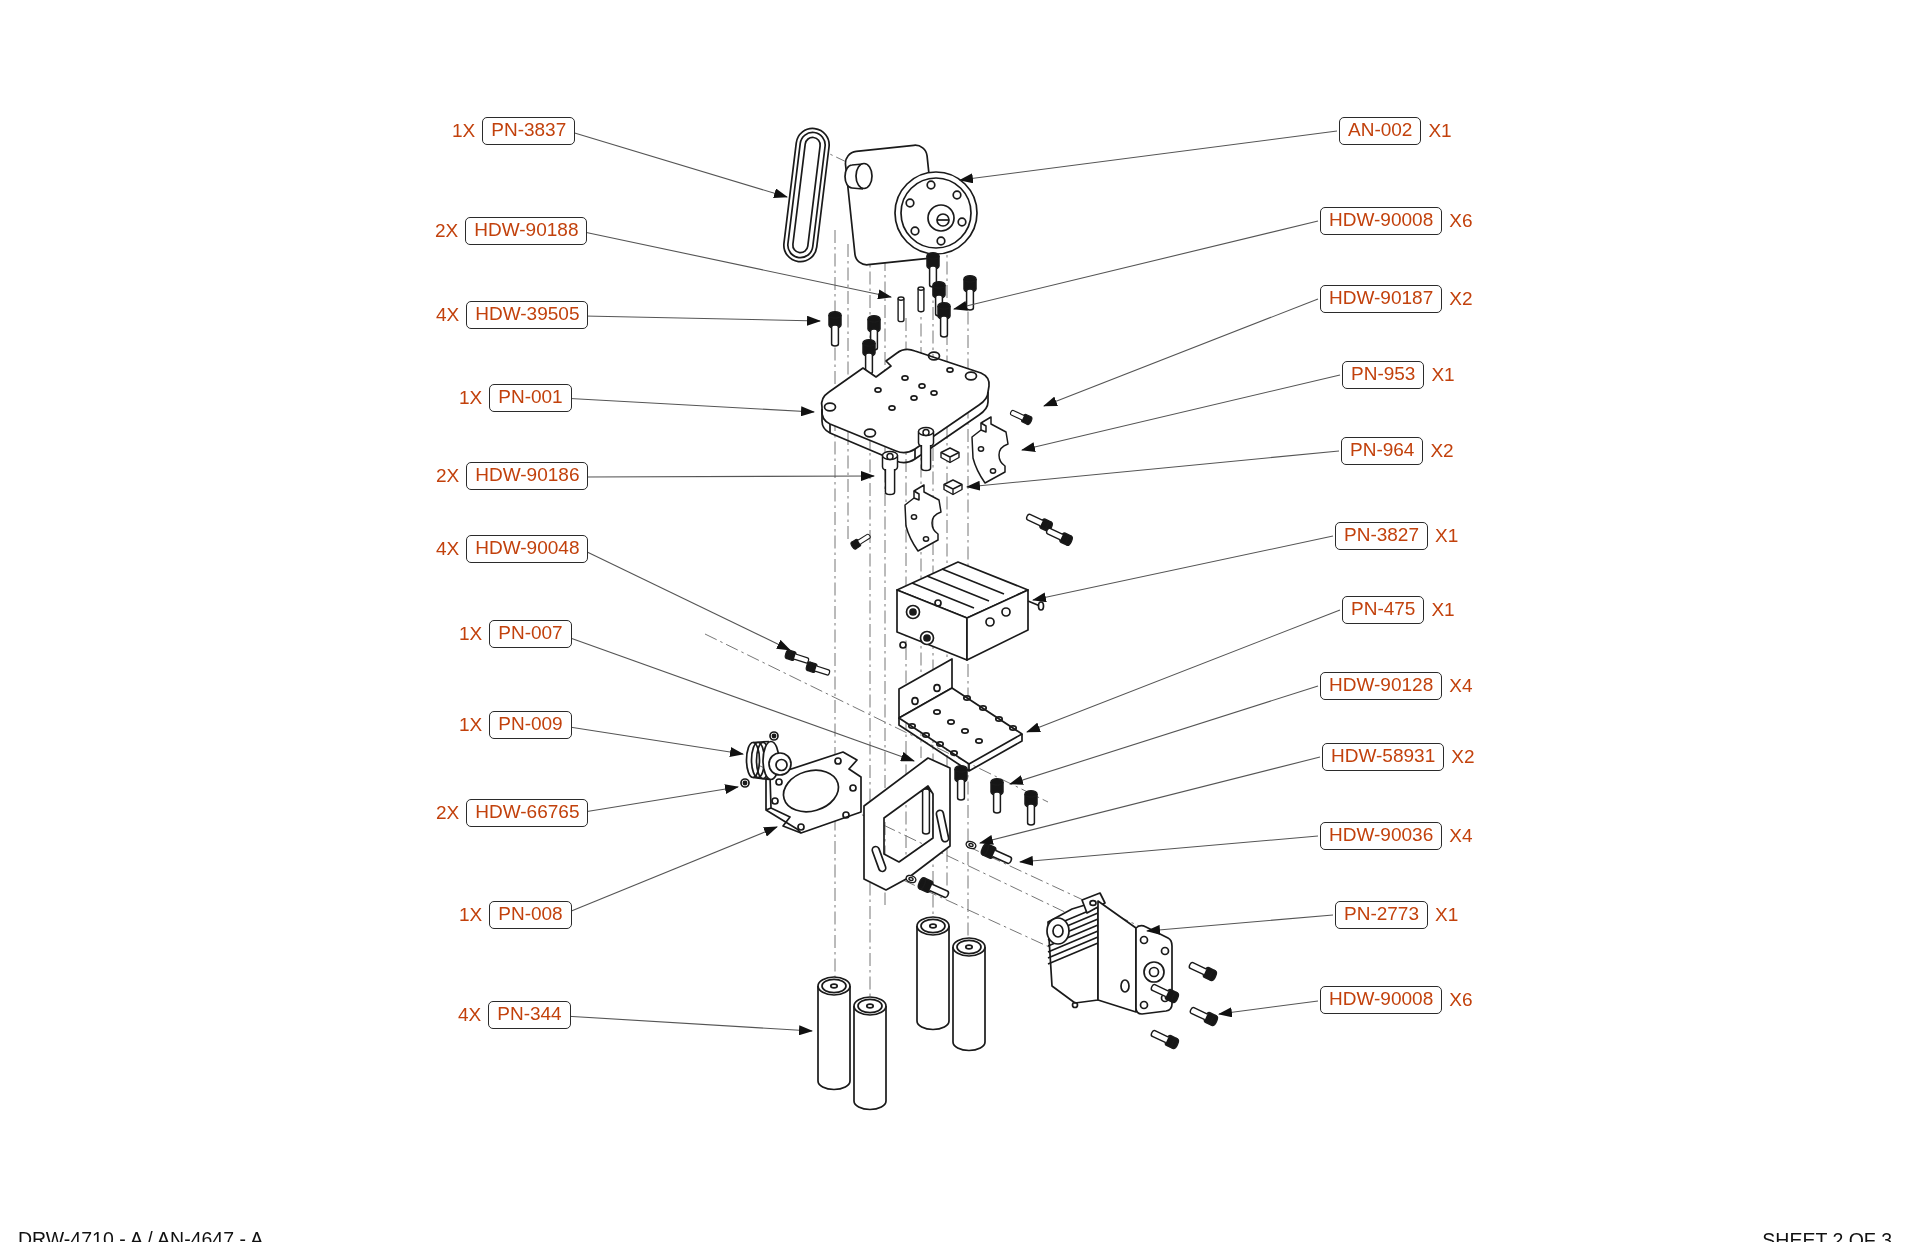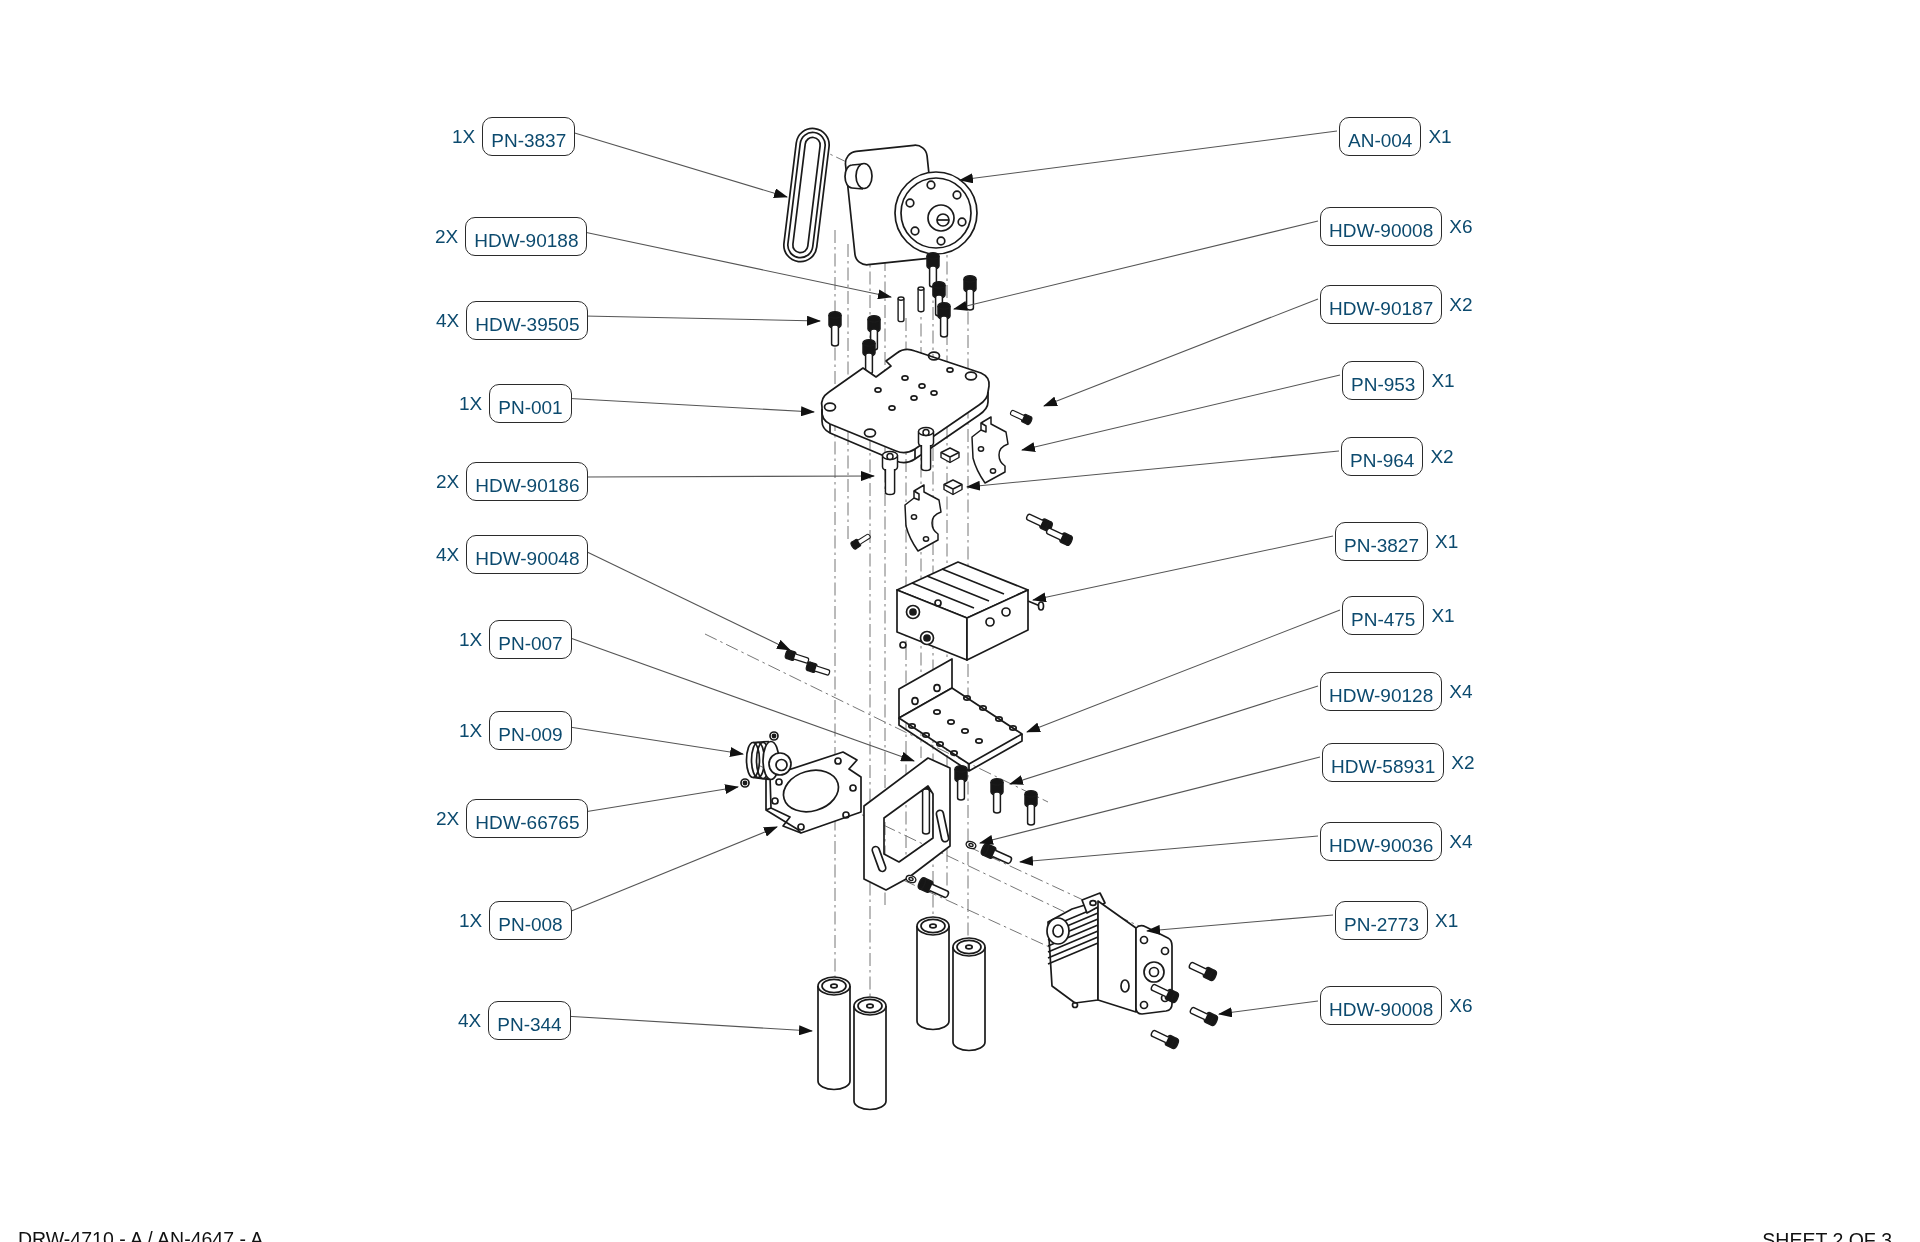--- a/index.html
+++ b/index.html
@@ -2,23 +2,23 @@
 <html><head>
 <meta charset="utf-8">
 <title></title>
 <style>
   html,body{margin:0;padding:0;background:#fff;}
   body{width:1920px;height:1242px;position:relative;overflow:hidden;
        font-family:"Liberation Sans", sans-serif;color:#111;}
   .sheet{position:absolute;inset:0;}
   svg.art{position:absolute;left:0;top:0;}
   .callout{position:absolute;display:flex;align-items:center;gap:7px;
-           font-size:19px;line-height:22px;color:#0c4a6e;white-space:nowrap;}
-  .callout .pn{border:1.5px solid #2b2b2b;border-radius:10px;background:#fff;
-               padding:12px 8px 3px;}
+           font-size:19px;line-height:22px;color:#c2410c;white-space:nowrap;}
+  .callout .pn{border:1.5px solid #2b2b2b;border-radius:5px;background:#fff;
+               padding:1px 8px 3px;}
   .footer{position:absolute;font-size:19.5px;color:#111;}
   .footer.left{left:18px;top:1228px;text-decoration:underline;}
   .footer.right{right:28px;top:1229px;}
 </style>
 </head>
 <body>
 
 <div class="sheet">
 
 <svg class="art" width="1920" height="1242" viewBox="0 0 1920 1242">
@@ -370,21 +370,21 @@
   <div class="callout" style="left:459px;top:901px">
     <span class="qty">1X</span>
     <span class="pn">PN-008</span>
   </div>
   <div class="callout" style="left:458px;top:1001px">
     <span class="qty">4X</span>
     <span class="pn">PN-344</span>
   </div>
 
   <div class="callout" style="left:1339px;top:117px">
-    <span class="pn">AN-004</span>
+    <span class="pn">AN-002</span>
     <span class="qty">X1</span>
   </div>
   <div class="callout" style="left:1320px;top:207px">
     <span class="pn">HDW-90008</span>
     <span class="qty">X6</span>
   </div>
   <div class="callout" style="left:1320px;top:285px">
     <span class="pn">HDW-90187</span>
     <span class="qty">X2</span>
   </div>

